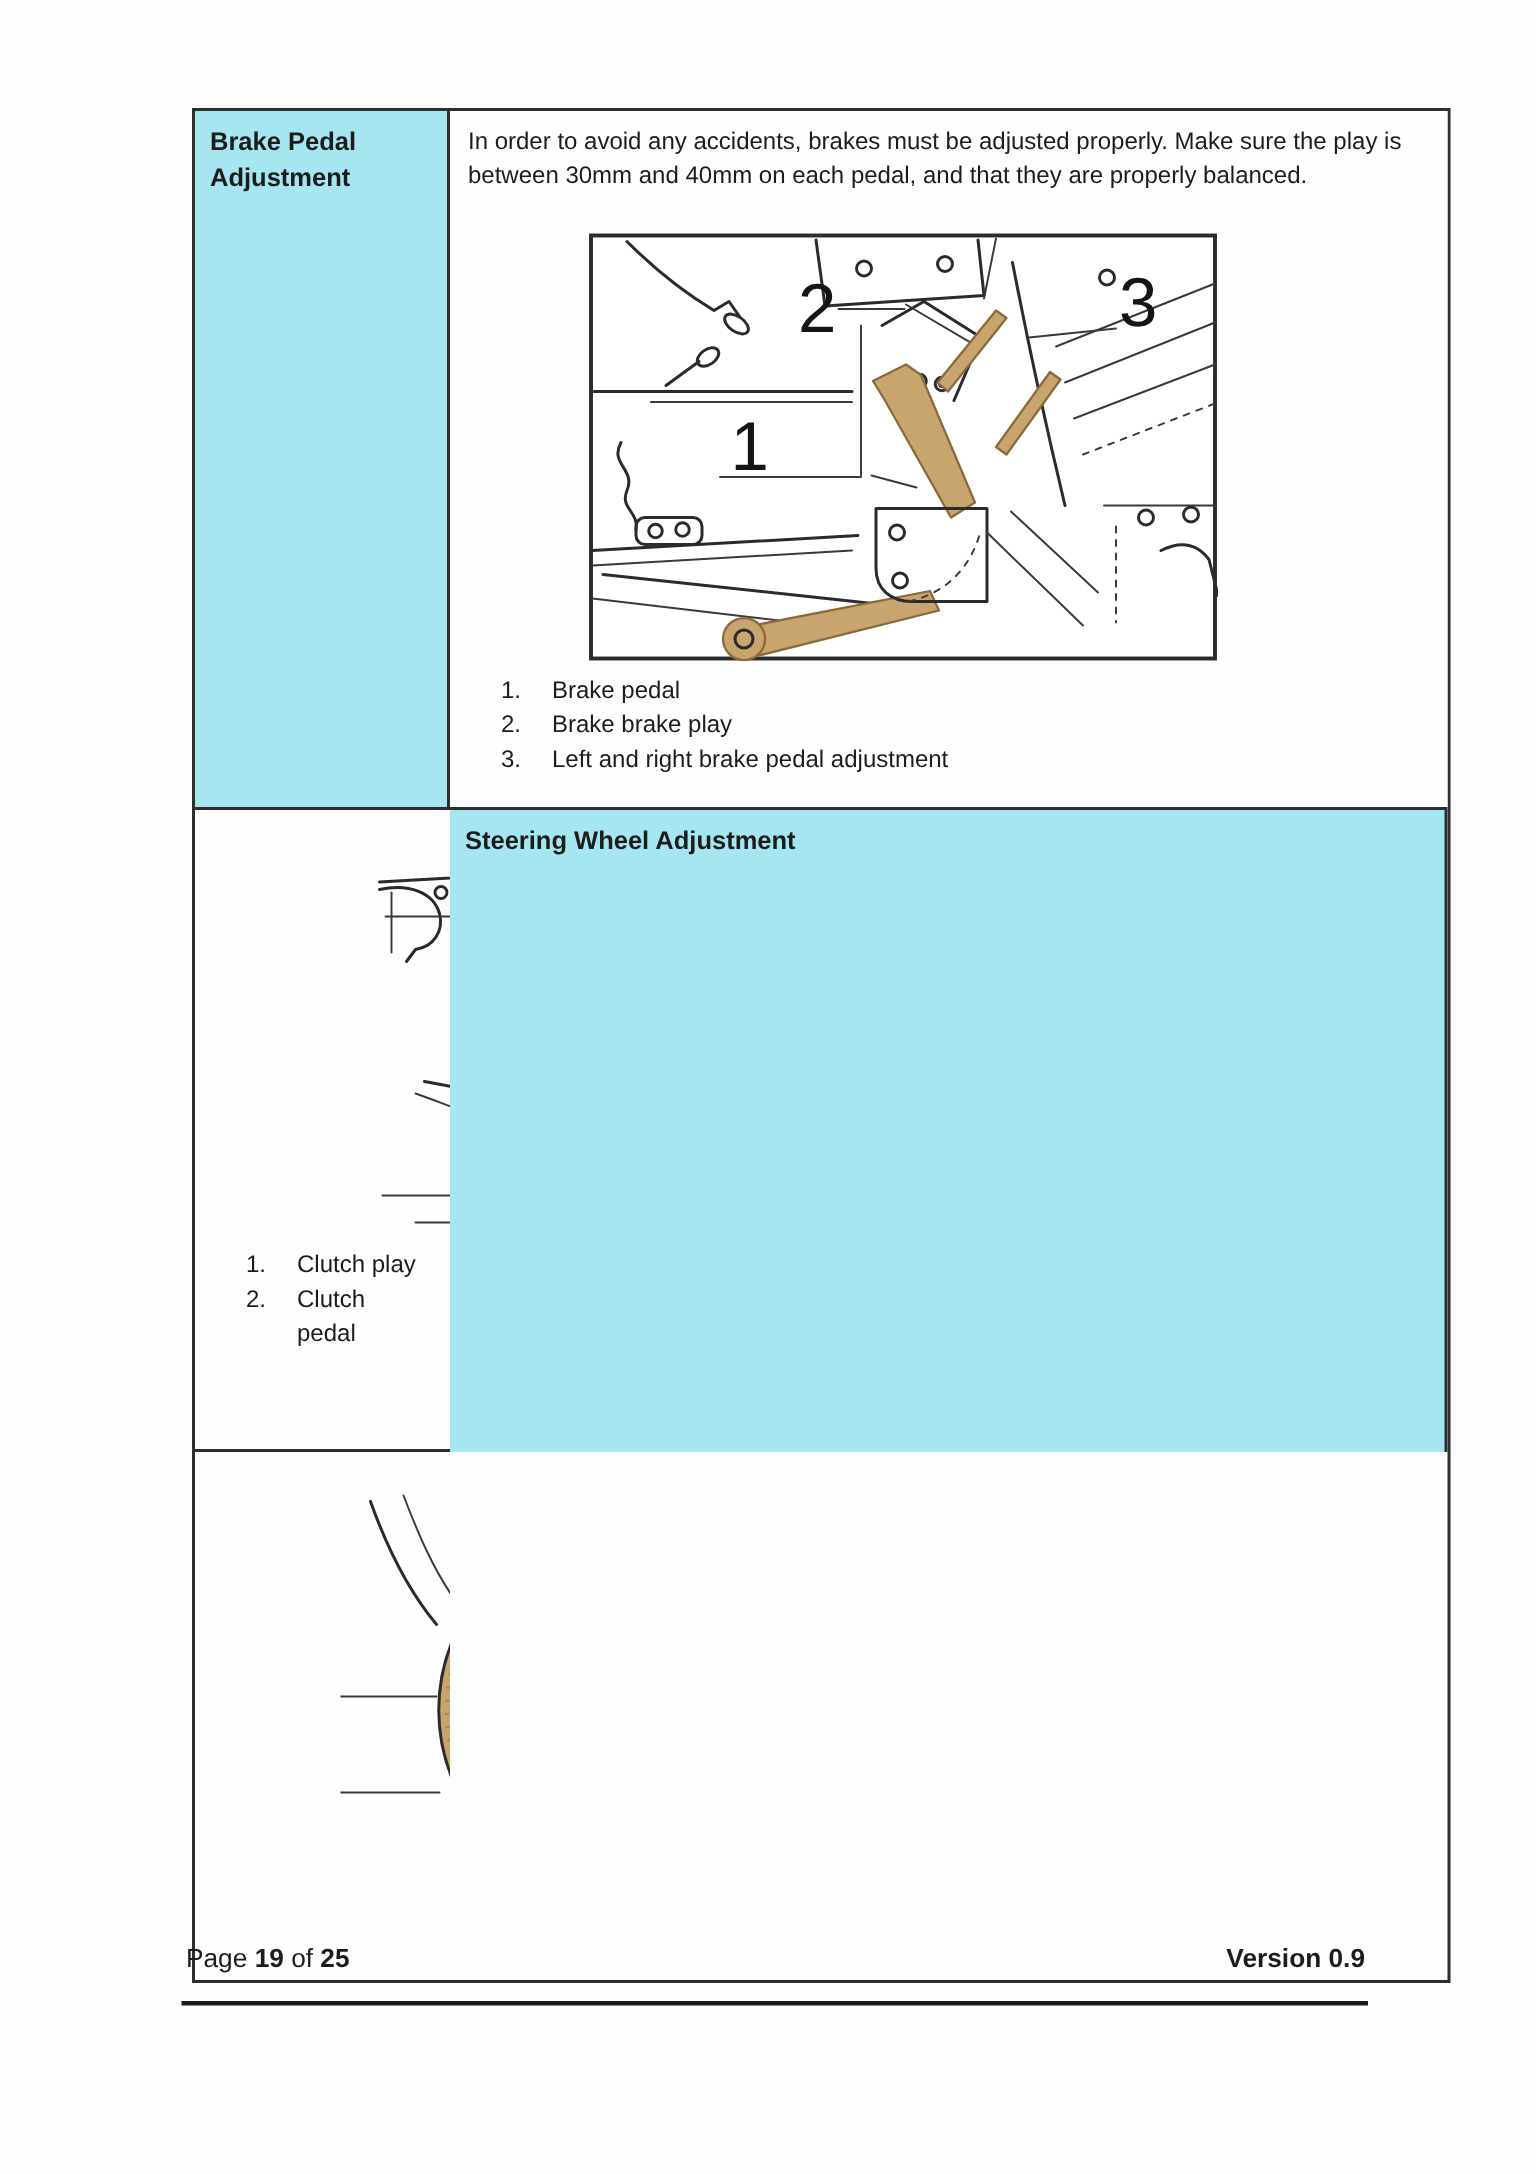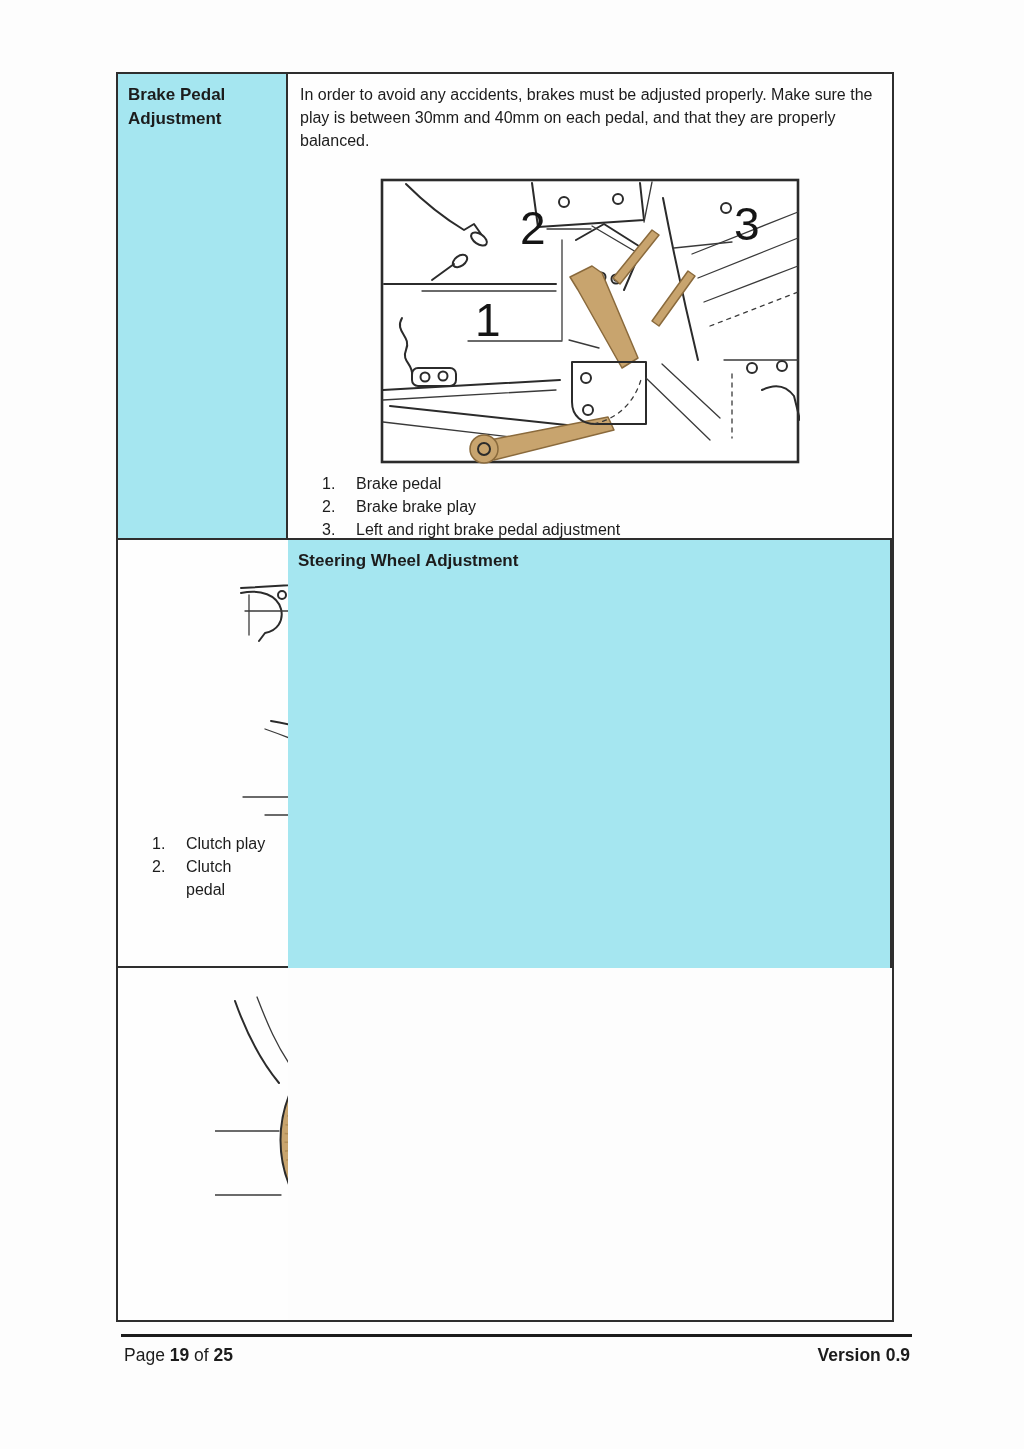--- a/index.html
+++ b/index.html
@@ -4,21 +4,21 @@
 <style>
   * { margin:0; padding:0; box-sizing:border-box; }
   html,body { width:1024px; }
   body {
     width:1024px; height:1449px; position:relative;
     background:#fdfdfd; color:#1c1c1c;
     font-family:"Liberation Sans", sans-serif;
     overflow:hidden;
   }
   .doc-table {
-    position:absolute; left:116px; top:72px; width:778px; height:1250px;
+    position:absolute; left:128px; top:72px; width:839px; height:1250px;
     border:2px solid #2e2e2e;
     display:grid;
     grid-template-columns:170px 1fr;
     grid-template-rows:466px 428px 1fr;
   }
   .hcell {
     background:#a5e6f0;
     border-right:2px solid #2e2e2e;
     padding:9px 10px;
     font-weight:bold; font-size:17px; line-height:24px;
@@ -38,21 +38,21 @@
   .fig-steer   { margin:12px 0 0 85px; }
   .nlist { margin:0 0 0 22px; }
   .nrow { display:flex; }
   .nrow .num { width:34px; flex:none; }
   .nrow .txt { flex:1; }
   .footer-rule {
     position:absolute; left:121px; top:1334px; width:791px; height:2.5px;
     background:#1c1c1c;
   }
   .footer {
-    position:absolute; left:124px; top:1343px; width:786px;
+    position:absolute; left:124px; top:1293px; width:786px;
     display:flex; justify-content:space-between;
     font-size:17.5px; line-height:24px;
   }
   .footer b { font-weight:bold; }
   .footer .version { font-weight:bold; }
   
   .ink  { fill:none; stroke:#2b2b2b; stroke-width:2; stroke-linecap:round; stroke-linejoin:round; }
   .thin { fill:none; stroke:#3a3a3a; stroke-width:1.3; stroke-linecap:round; }
   .dash { stroke-dasharray:4 5; }
   .dot  { stroke-dasharray:1.5 5; }

